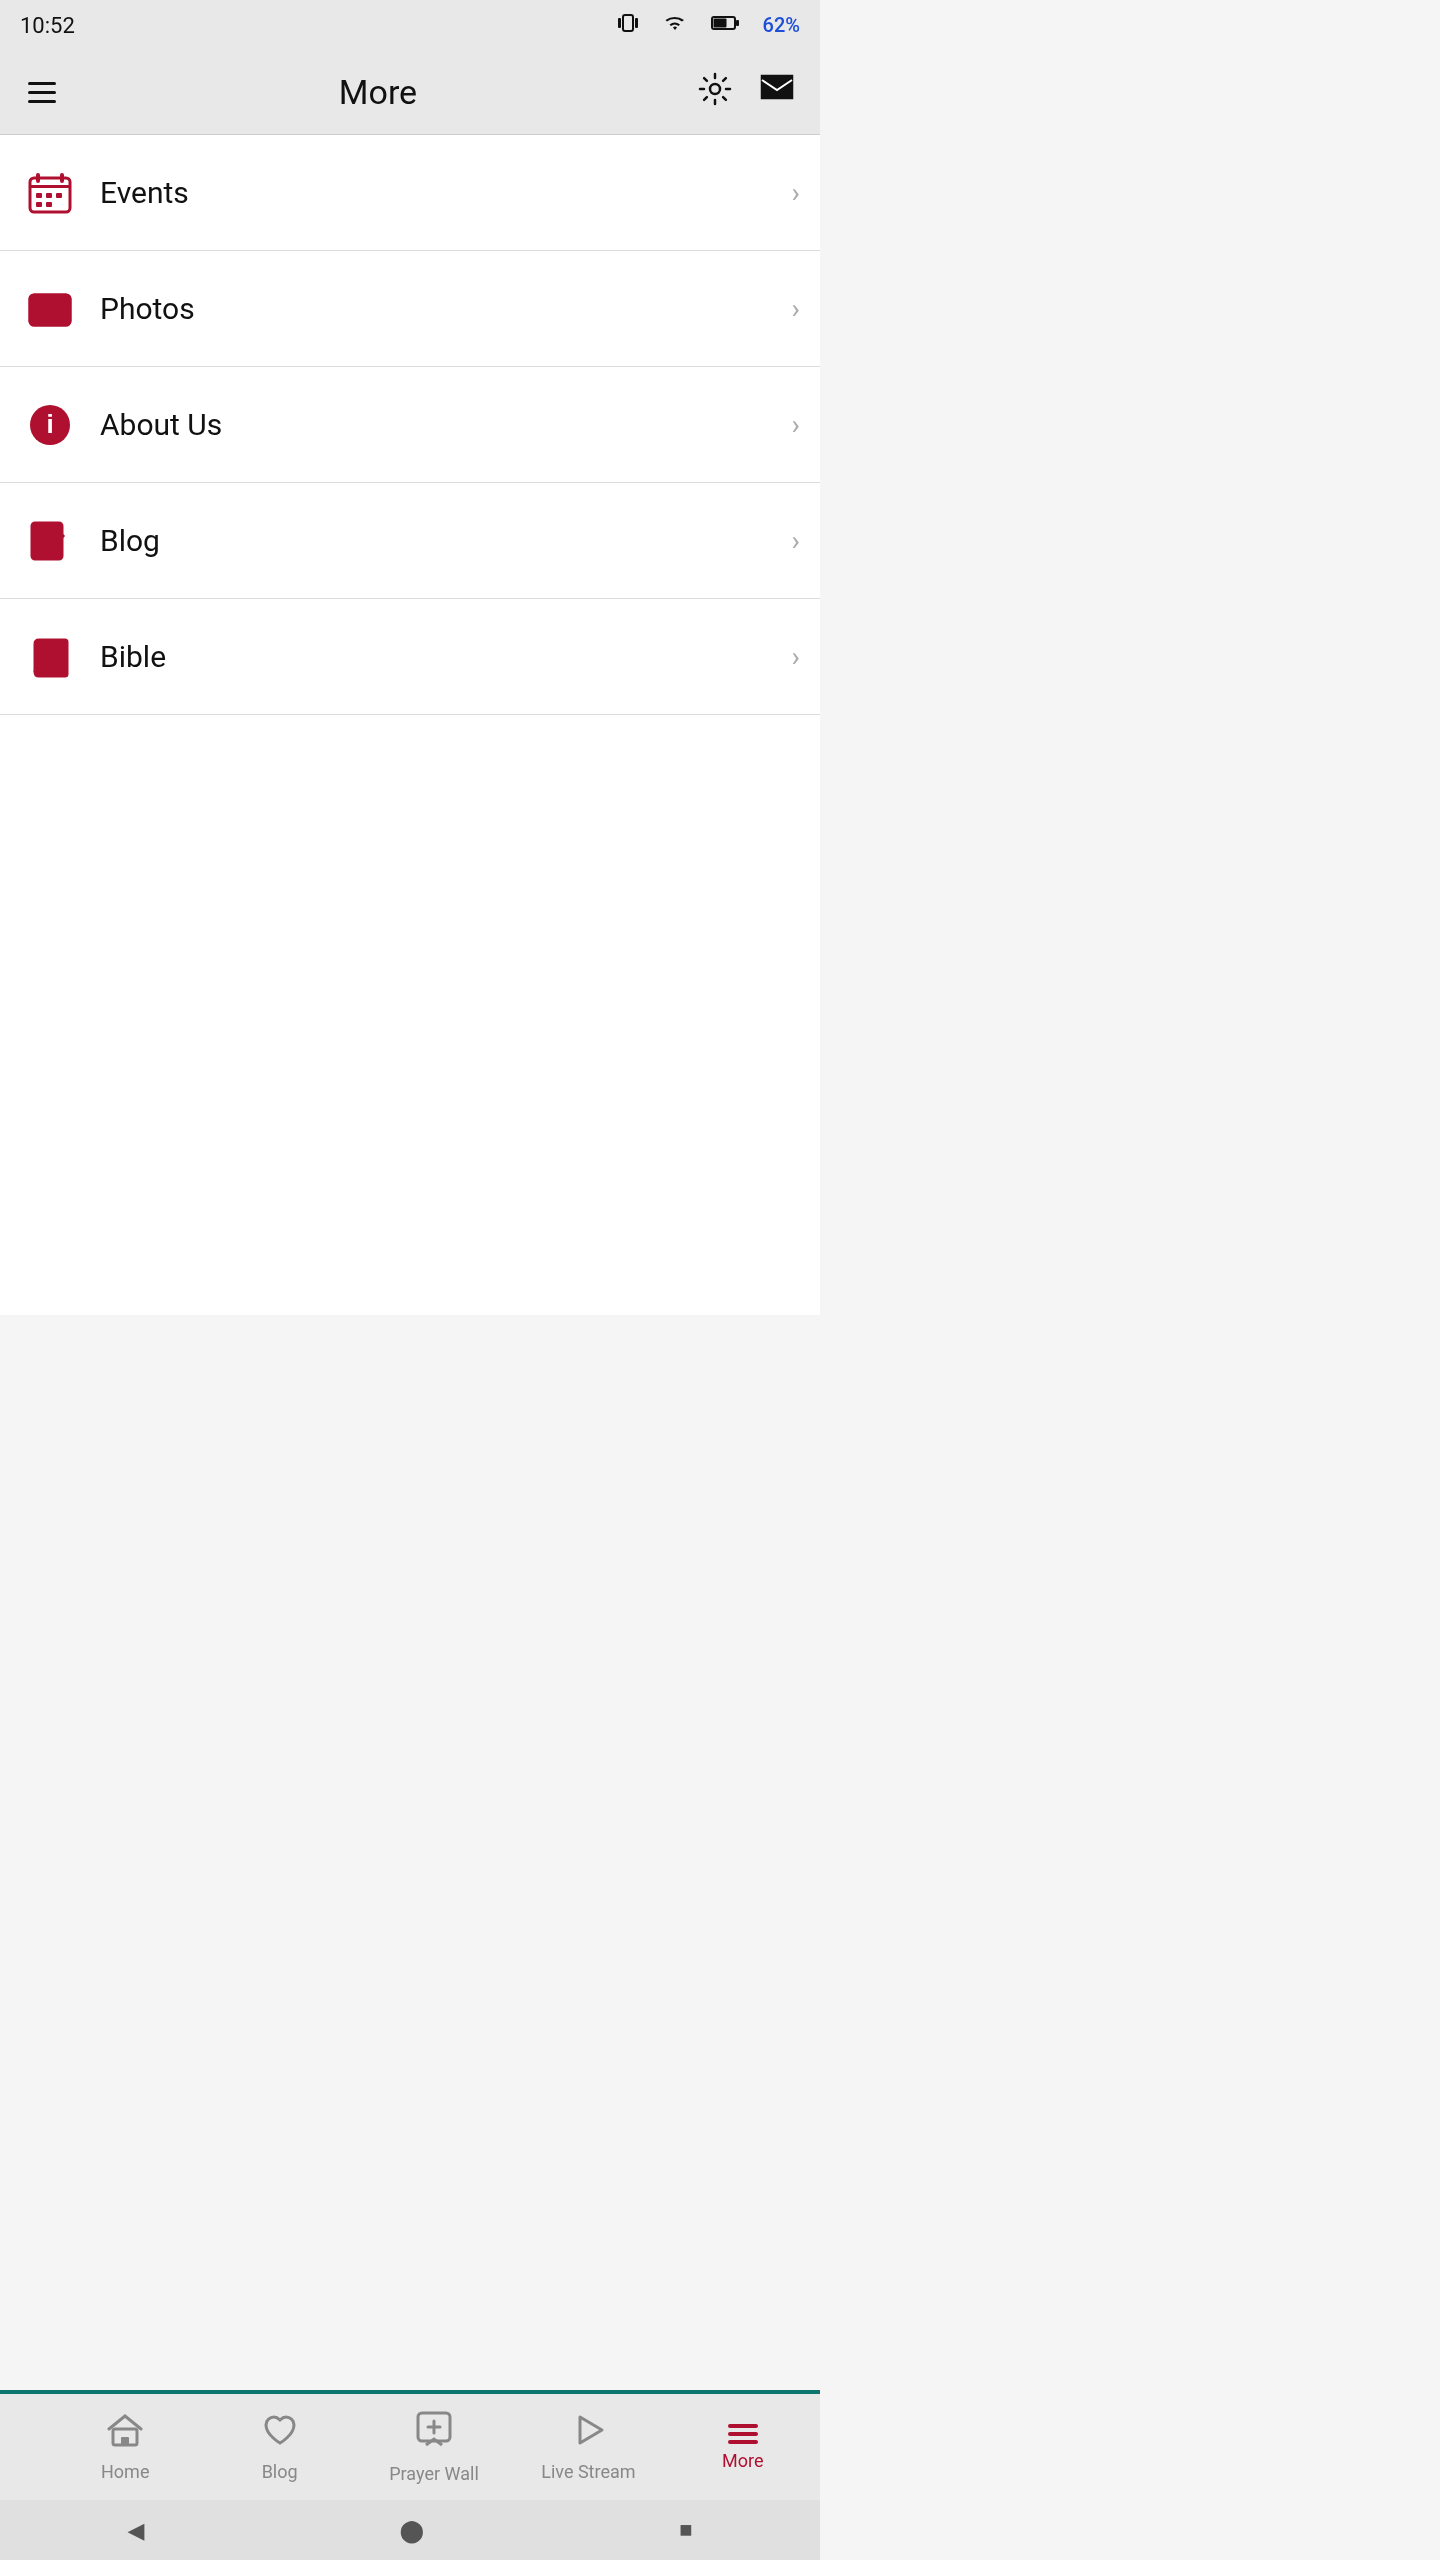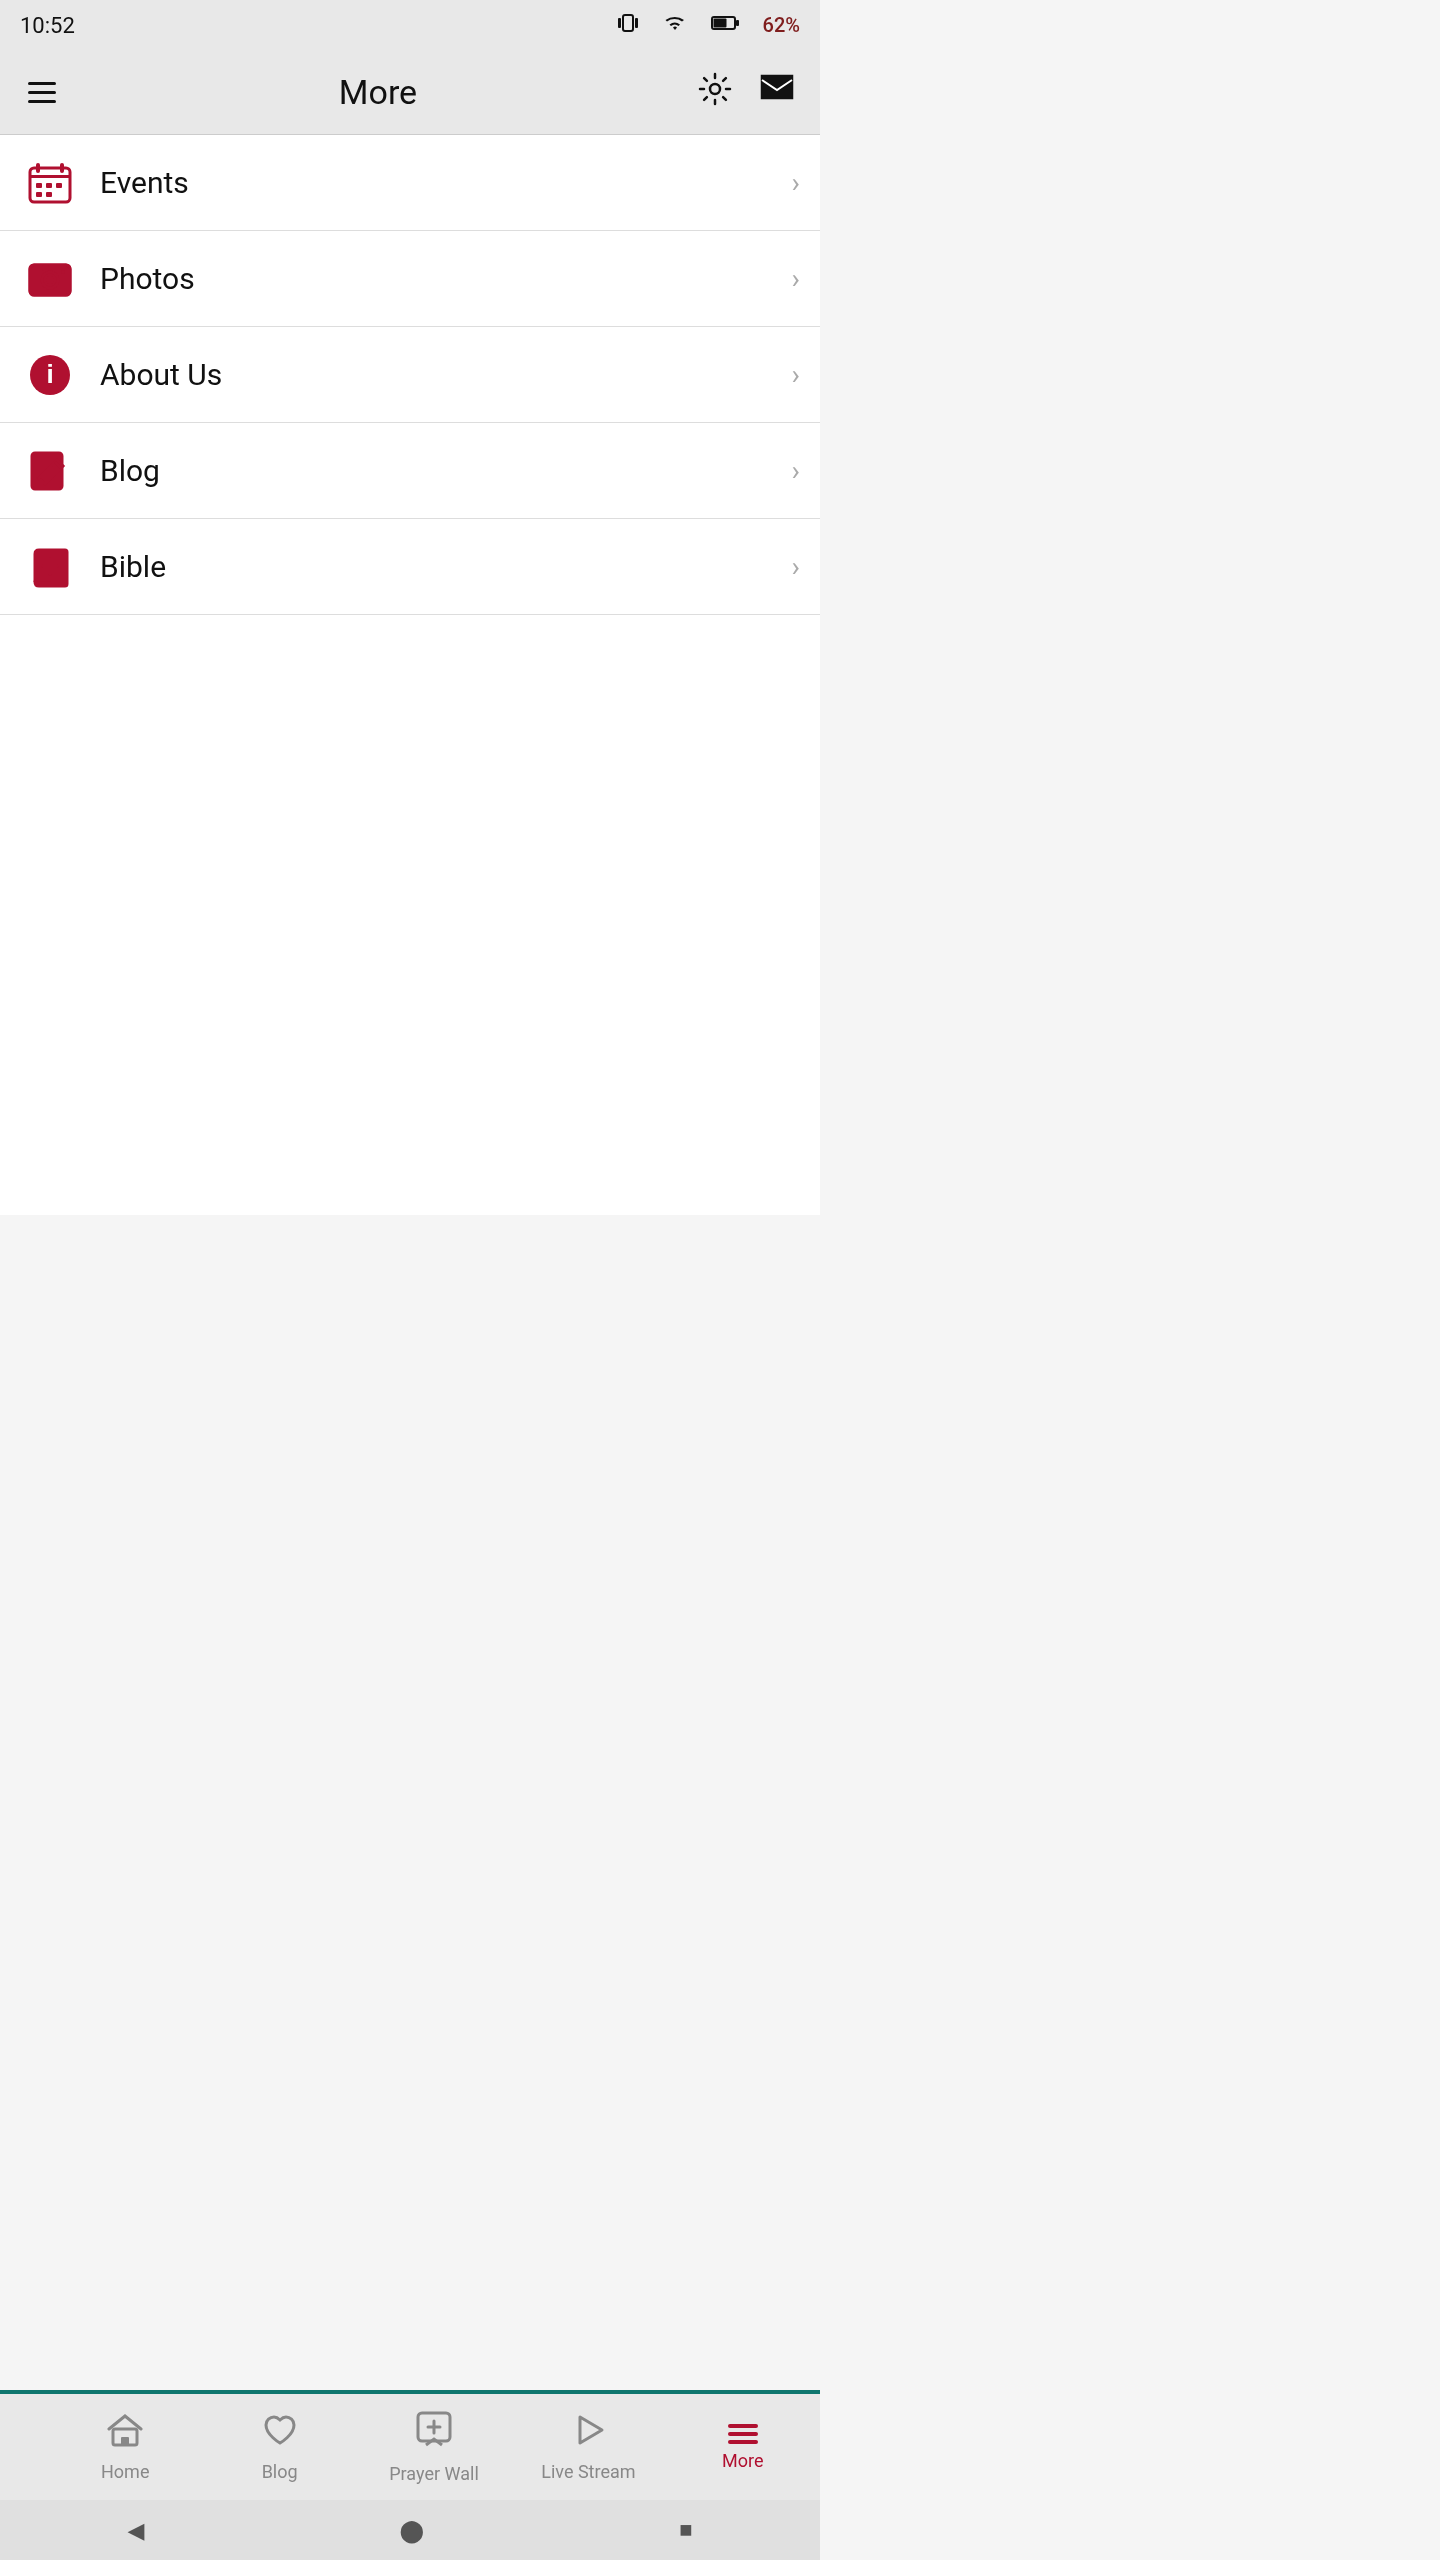--- a/index.html
+++ b/index.html
@@ -32,21 +32,21 @@
       font-size: 22px;
       font-weight: 400;
       color: #111;
     }
 
     .status-icons {
       display: flex;
       align-items: center;
       gap: 24px;
       font-size: 20px;
-      color: #7f1d1d;
+      color: #1d4ed8;
     }
 
     .battery-text {
       font-size: 20px;
       font-weight: 500;
     }
 
     
     .header {
       background: #e8e8e8;
@@ -98,21 +98,21 @@
     
     .menu-list {
       background: #fff;
       margin-top: 0;
     }
 
     .menu-item {
       display: flex;
       align-items: center;
       padding: 4px 20px;
-      height: 96px;
+      height: 116px;
       border-bottom: 1px solid #ddd;
       cursor: pointer;
       background: #fff;
       justify-content: space-between;
     }
 
     .menu-icon {
       width: 60px;
       display: flex;
       align-items: center;

